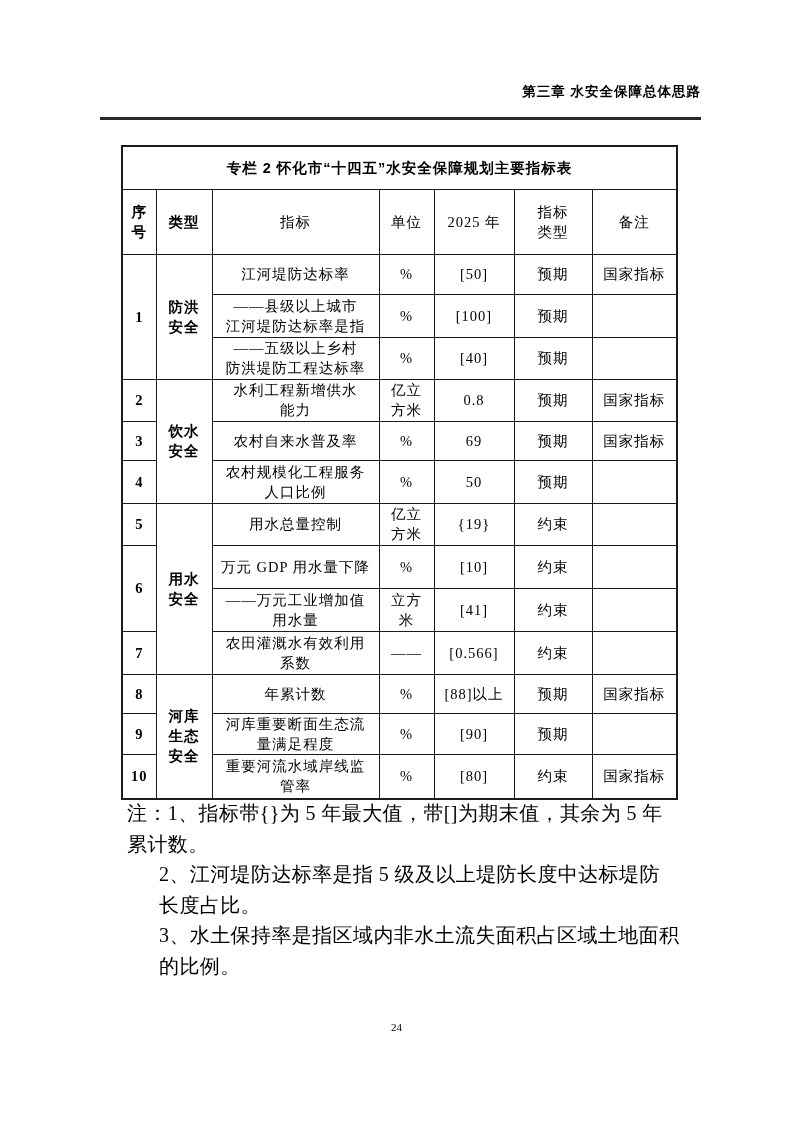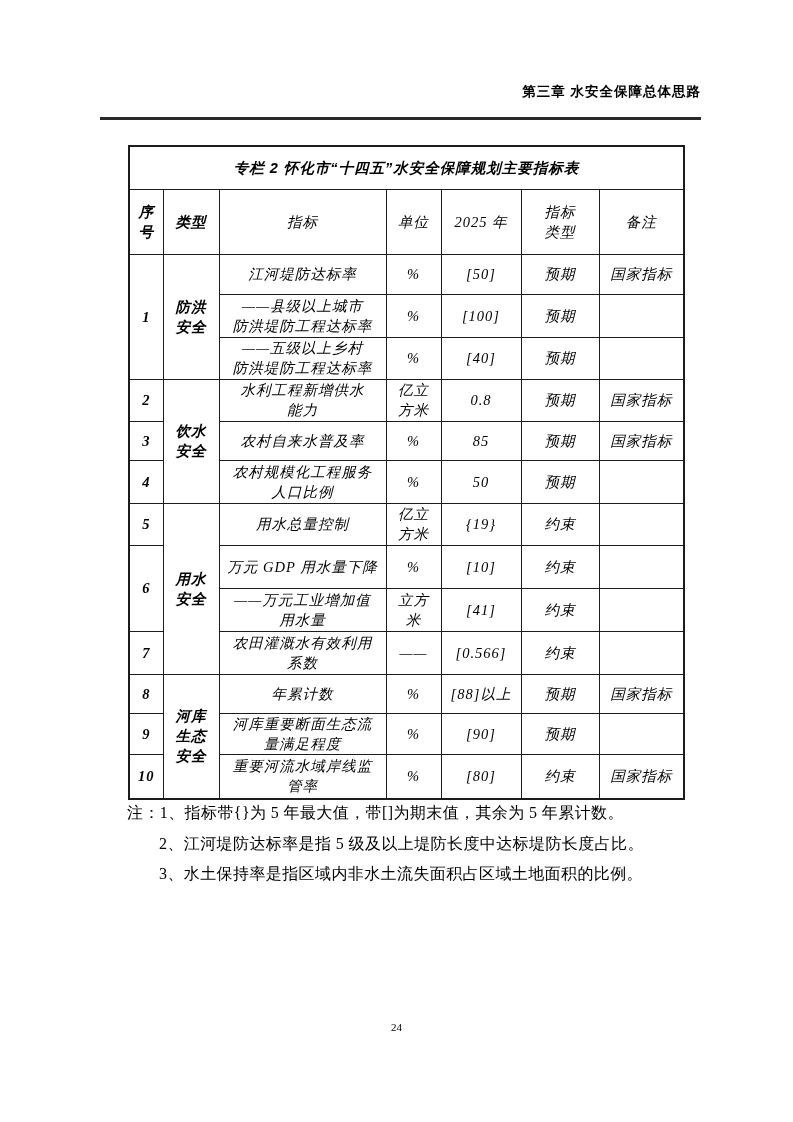--- a/index.html
+++ b/index.html
@@ -12,24 +12,23 @@
   .chapter-heading {
     position:absolute; top:83px; left:100px; width:601px;
     text-align:right; font-family:"Liberation Sans","DejaVu Sans",sans-serif;
     font-weight:bold; font-size:13.5px; letter-spacing:1px;
   }
   .heading-rule {
     position:absolute; top:117px; left:100px; width:601px; height:2.5px;
     background:#2a2a2a;
   }
   table.metrics {
-    position:absolute; top:145px; left:128px; width:555px;
+    position:absolute; top:145px; left:121px; width:555px;
     border-collapse:collapse; table-layout:fixed;
     border:2.5px solid #1c1c1c;
-    font-style:italic;
   }
   table.metrics td {
     border:1.5px solid #1c1c1c; text-align:center; vertical-align:middle;
     white-space:pre-line; overflow:hidden; padding:0;
     font-size:14.5px; letter-spacing:1px; line-height:20px;
   }
   td.title-cell {
     font-family:"Liberation Sans","DejaVu Sans",sans-serif;
     font-weight:bold; font-size:18px; letter-spacing:1px;
   }
@@ -40,21 +39,21 @@
   td.h-plain { font-size:15px; letter-spacing:1px; }
   td.c-no { font-weight:bold; font-size:15px; letter-spacing:0; }
   td.c-type {
     font-family:"Liberation Sans","DejaVu Sans",sans-serif;
     font-weight:bold; font-size:15px; line-height:22px;
   }
   td.c-ind { text-align:left; padding-left:7px; padding-right:4px; line-height:21px; letter-spacing:1.2px; }
   td.c-val { letter-spacing:0.5px; }
   .notes {
     position:absolute; top:798px; left:127px; width:553px;
-    font-size:16px; line-height:30.6px; letter-spacing:0.4px;
+    font-size:20px; line-height:30.6px; letter-spacing:0.4px;
   }
   .notes p { margin:0; white-space:pre-line; }
   .note-indent { padding-left:32px; }
   .note-hang { padding-left:64px; text-indent:-32px; }
   .page-number {
     position:absolute; top:1021px; left:0; width:793px;
     text-align:center; font-size:11px;
   }
 </style>
 </head>
@@ -96,21 +95,21 @@
       <td class="c-type" rowspan="3">防洪
 安全</td>
       <td class="c-ind">江河堤防达标率</td>
       <td class="c-unit">%</td>
       <td class="c-val">[50]</td>
       <td class="c-it">预期</td>
       <td class="c-rem">国家指标</td>
     </tr>
     <tr style="height:43px">
       <td class="c-ind">——县级以上城市
-防洪堤防工程达标率</td>
+江河堤防达标率是指</td>
       <td class="c-unit">%</td>
       <td class="c-val">[100]</td>
       <td class="c-it">预期</td>
       <td class="c-rem"></td>
     </tr>
     <tr style="height:42px">
       <td class="c-ind">——五级以上乡村
 防洪堤防工程达标率</td>
       <td class="c-unit">%</td>
       <td class="c-val">[40]</td>
@@ -127,21 +126,21 @@
       <td class="c-unit">亿立
 方米</td>
       <td class="c-val">0.8</td>
       <td class="c-it">预期</td>
       <td class="c-rem">国家指标</td>
     </tr>
     <tr style="height:39px">
       <td class="c-no">3</td>
       <td class="c-ind">农村自来水普及率</td>
       <td class="c-unit">%</td>
-      <td class="c-val">85</td>
+      <td class="c-val">69</td>
       <td class="c-it">预期</td>
       <td class="c-rem">国家指标</td>
     </tr>
     <tr style="height:43px">
       <td class="c-no">4</td>
       <td class="c-ind">农村规模化工程服务
 人口比例</td>
       <td class="c-unit">%</td>
       <td class="c-val">50</td>
       <td class="c-it">预期</td>

